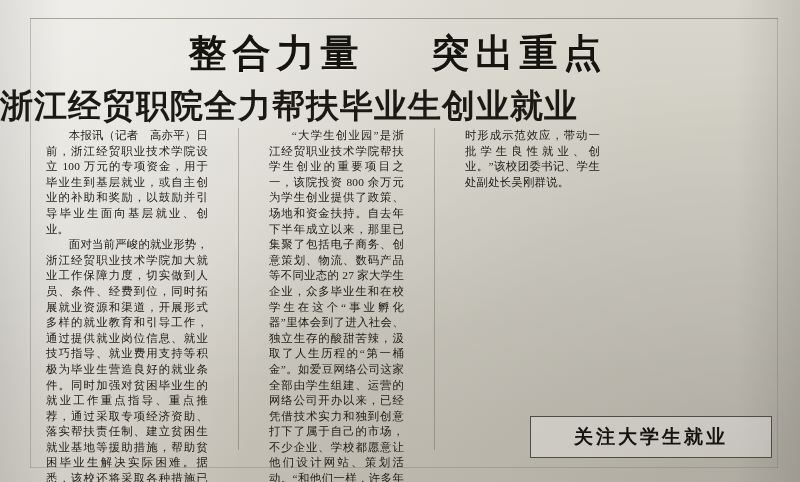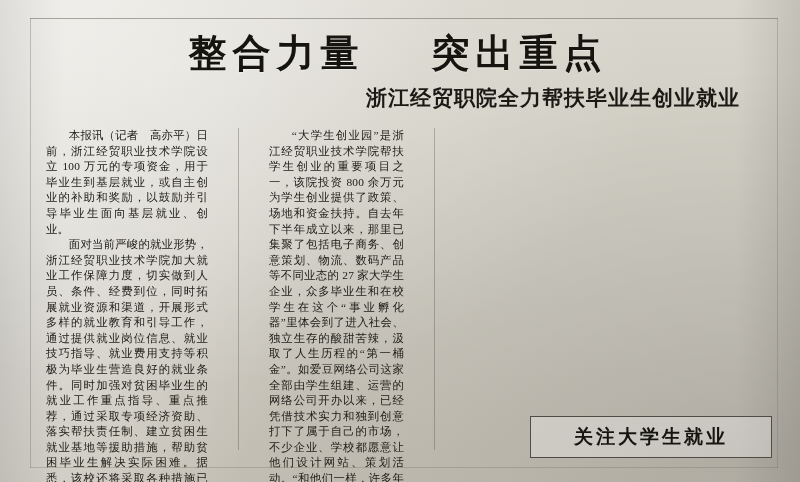--- a/index.html
+++ b/index.html
@@ -76,24 +76,24 @@
   }
   .headline .gap {
     display: inline-block;
     width: 36px;
   }
   .subhead {
     position: absolute;
     top: 84px;
     left: 0;
     width: 740px;
-    text-align: right;
+    text-align: left;
     font-family: "Liberation Serif", serif;
     font-weight: bold;
-    font-size: 21px;
+    font-size: 33px;
     letter-spacing: 1px;
     color: #1b1914;
   }
 
   
   .cols {
     position: absolute;
     top: 128px;
     left: 46px;
     width: 716px;
@@ -185,20 +185,21 @@
       <p class="lead indent">本报讯（记者　高亦平）日前，浙江经贸职业技术学院设立 100 万元的专项资金，用于毕业生到基层就业，或自主创业的补助和奖励，以鼓励并引导毕业生面向基层就业、创业。</p>
       <p>面对当前严峻的就业形势，浙江经贸职业技术学院加大就业工作保障力度，切实做到人员、条件、经费到位，同时拓展就业资源和渠道，开展形式多样的就业教育和引导工作，通过提供就业岗位信息、就业技巧指导、就业费用支持等积极为毕业生营造良好的就业条件。同时加强对贫困毕业生的就业工作重点指导、重点推荐，通过采取专项经济资助、落实帮扶责任制、建立贫困生就业基地等援助措施，帮助贫困毕业生解决实际困难。据悉，该校还将采取各种措施已能确保所有有就业意愿的应届贫困生都在 8 月底前找到第一份工作。</p>
     </div>
 
     <div class="col">
       <p class="indent">“大学生创业园”是浙江经贸职业技术学院帮扶学生创业的重要项目之一，该院投资 800 余万元为学生创业提供了政策、场地和资金扶持。自去年下半年成立以来，那里已集聚了包括电子商务、创意策划、物流、数码产品等不同业态的 27 家大学生企业，众多毕业生和在校学生在这个“事业孵化器”里体会到了进入社会、独立生存的酸甜苦辣，汲取了人生历程的“第一桶金”。如爱豆网络公司这家全部由学生组建、运营的网络公司开办以来，已经凭借技术实力和独到创意打下了属于自己的市场，不少企业、学校都愿意让他们设计网站、策划活动。“和他们一样，许多年轻的创业者在这里找到了施展才华，实现理想的舞台。</p>
       <p>创业园能够帮助学生树立信心、积累经验，同</p>
     </div>
 
     <div class="col">
+      <p>时形成示范效应，带动一批学生良性就业、创业。”该校团委书记、学生处副处长吴刚群说。</p>
     </div>
 
   </div>
 
   <div class="banner">
     <span>关注大学生就业</span>
   </div>
 
 </div>
 

